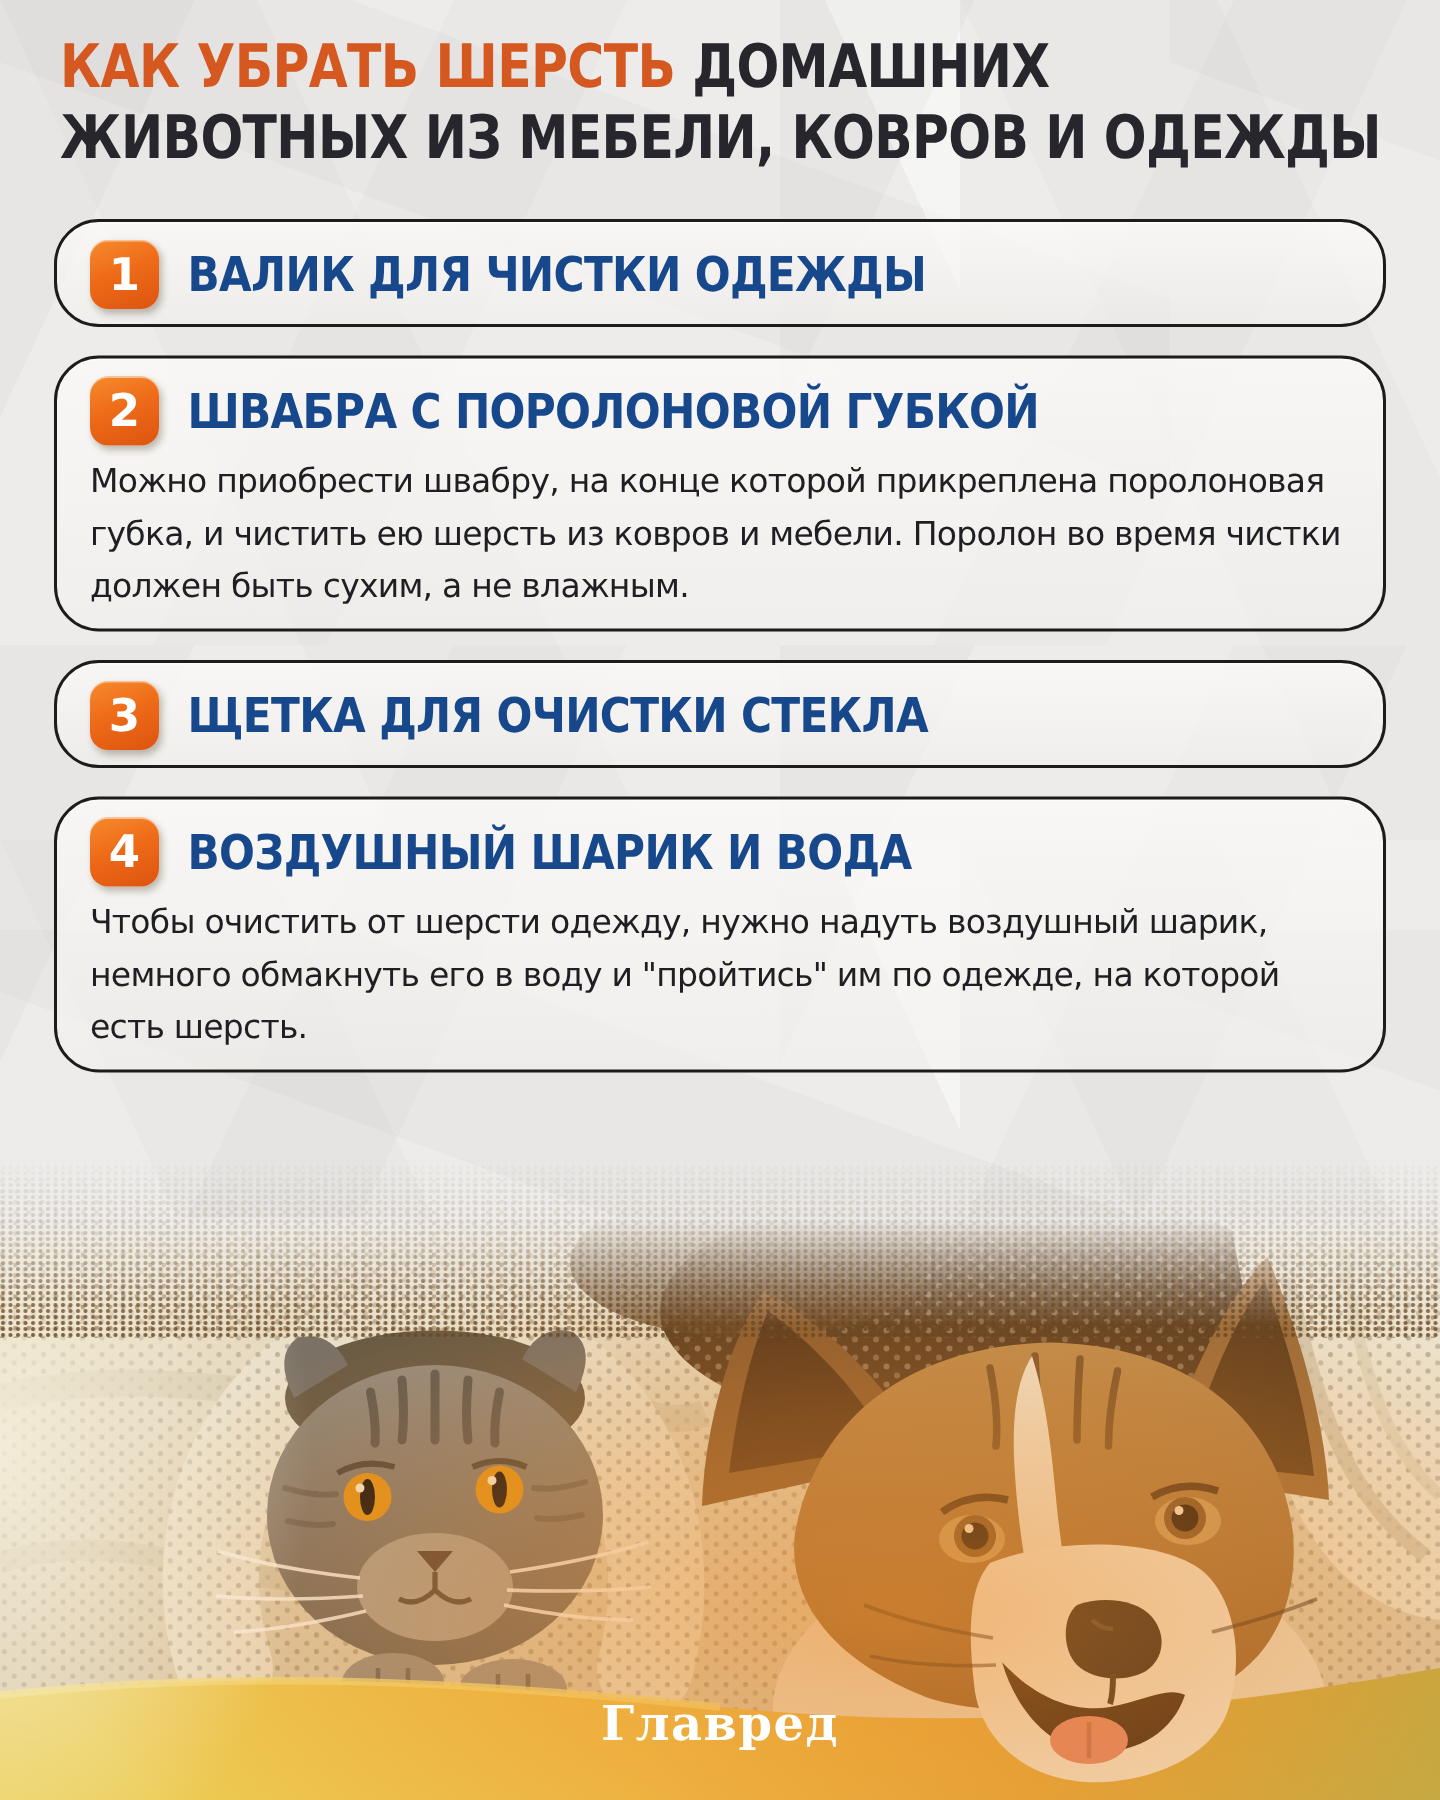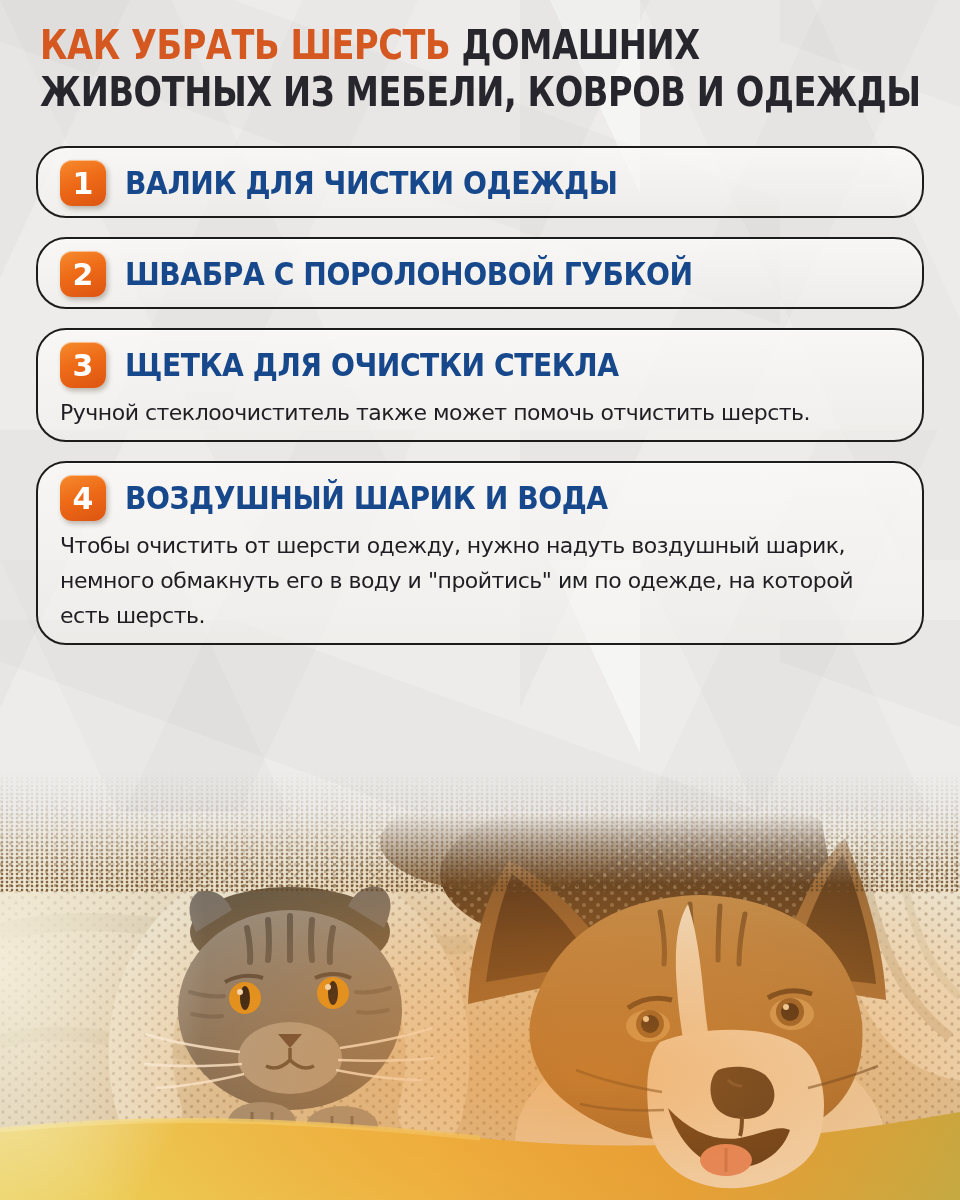--- a/index.html
+++ b/index.html
@@ -88,28 +88,28 @@
         <div class="badge">1</div>
         <div class="card-title">ВАЛИК ДЛЯ ЧИСТКИ ОДЕЖДЫ</div>
       </div>
     </div>
 
     <div class="card">
       <div class="card-head">
         <div class="badge">2</div>
         <div class="card-title">ШВАБРА С ПОРОЛОНОВОЙ ГУБКОЙ</div>
       </div>
+      <div class="card-body">Можно приобрести швабру, на конце которой прикреплена поролоновая губка, и чистить ею шерсть из ковров и мебели. Поролон во время чистки должен быть сухим, а не влажным.</div>
     </div>
 
     <div class="card">
       <div class="card-head">
         <div class="badge">3</div>
         <div class="card-title">ЩЕТКА ДЛЯ ОЧИСТКИ СТЕКЛА</div>
       </div>
-      <div class="card-body">Ручной стеклоочиститель также может помочь отчистить шерсть.</div>
     </div>
 
     <div class="card">
       <div class="card-head">
         <div class="badge">4</div>
         <div class="card-title">ВОЗДУШНЫЙ ШАРИК И ВОДА</div>
       </div>
       <div class="card-body">Чтобы очистить от шерсти одежду, нужно надуть воздушный шарик, немного обмакнуть его в воду и "пройтись" им по одежде, на которой есть шерсть.</div>
     </div>
 
@@ -273,14 +273,15 @@
     </g>
 
     <rect x="0" y="0" width="960" height="388" fill="url(#glow)"></rect>
     <rect x="0" y="0" width="260" height="388" fill="url(#leftLight)"></rect>
 
     <rect x="0" y="0" width="960" height="72" fill="url(#fadeTop)"></rect>
   </svg>
 
   <div class="dissolve"></div>
 
+  <div class="watermark">Главред</div>
 
 </div>
 
 </body></html>

